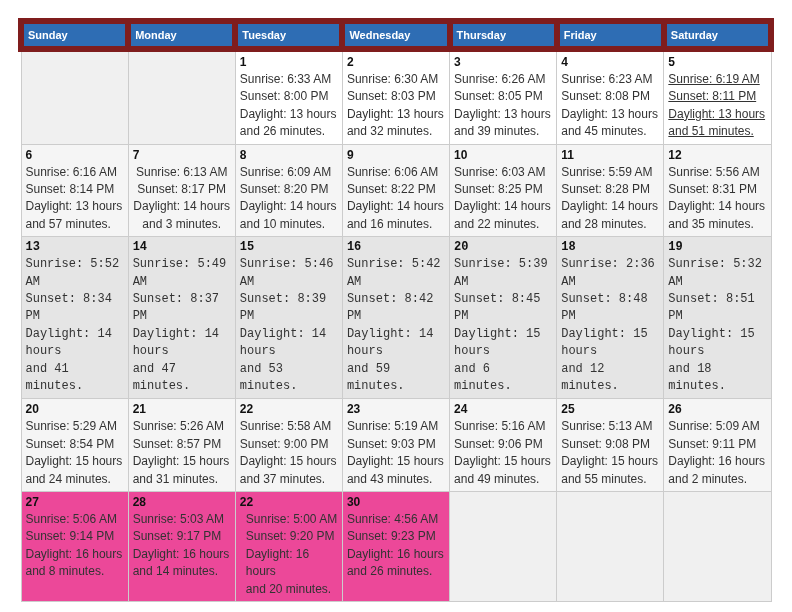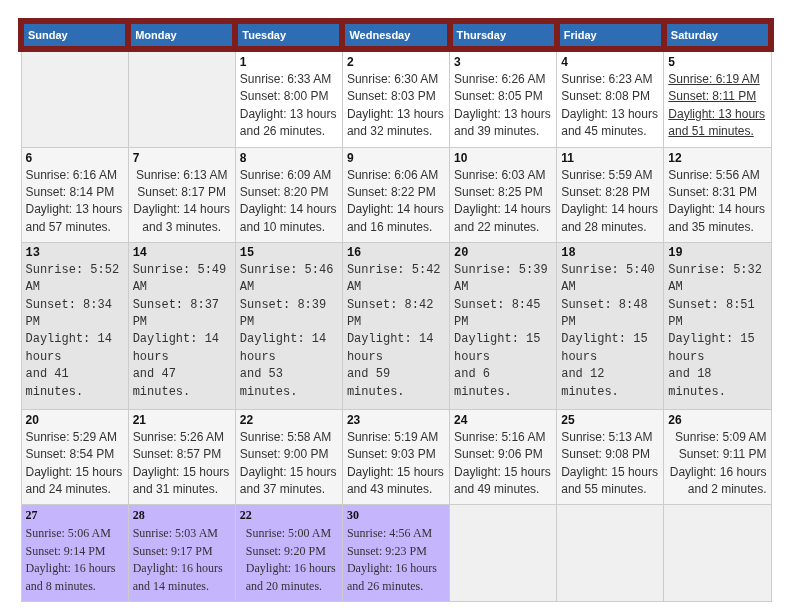--- a/index.html
+++ b/index.html
@@ -233,21 +233,21 @@
           </td>
           <td>
             <span class="day-num">20</span>
             <div class="day-info" style="white-space: pre-line;">Sunrise: 5:39 AM
 Sunset: 8:45 PM
 Daylight: 15 hours
 and 6 minutes.</div>
           </td>
           <td>
             <span class="day-num">18</span>
-            <div class="day-info" style="white-space: pre-line;">Sunrise: 5:40 AM
+            <div class="day-info" style="white-space: pre-line;">Sunrise: 2:36 AM
 Sunset: 8:48 PM
 Daylight: 15 hours
 and 12 minutes.</div>
           </td>
           <td>
             <span class="day-num">19</span>
             <div class="day-info" style="white-space: pre-line;">Sunrise: 5:32 AM
 Sunset: 8:51 PM
 Daylight: 15 hours
 and 18 minutes.</div>
@@ -291,27 +291,27 @@
           </td>
           <td>
             <span class="day-num">25</span>
             <div class="day-info" style="white-space: pre-line;">Sunrise: 5:13 AM
 Sunset: 9:08 PM
 Daylight: 15 hours
 and 55 minutes.</div>
           </td>
           <td>
             <span class="day-num">26</span>
-            <div class="day-info" style="white-space: pre-line; text-align: right;">Sunrise: 5:09 AM
+            <div class="day-info" style="white-space: pre-line;">Sunrise: 5:09 AM
 Sunset: 9:11 PM
 Daylight: 16 hours
 and 2 minutes.</div>
           </td>
         </tr>
-        <tr style="background: #c4b5fd; font-family: Liberation Serif, serif;">
+        <tr style="background: #ec4899;">
           <td>
             <span class="day-num">27</span>
             <div class="day-info" style="white-space: pre-line;">Sunrise: 5:06 AM
 Sunset: 9:14 PM
 Daylight: 16 hours
 and 8 minutes.</div>
           </td>
           <td>
             <span class="day-num">28</span>
             <div class="day-info" style="white-space: pre-line;">Sunrise: 5:03 AM

